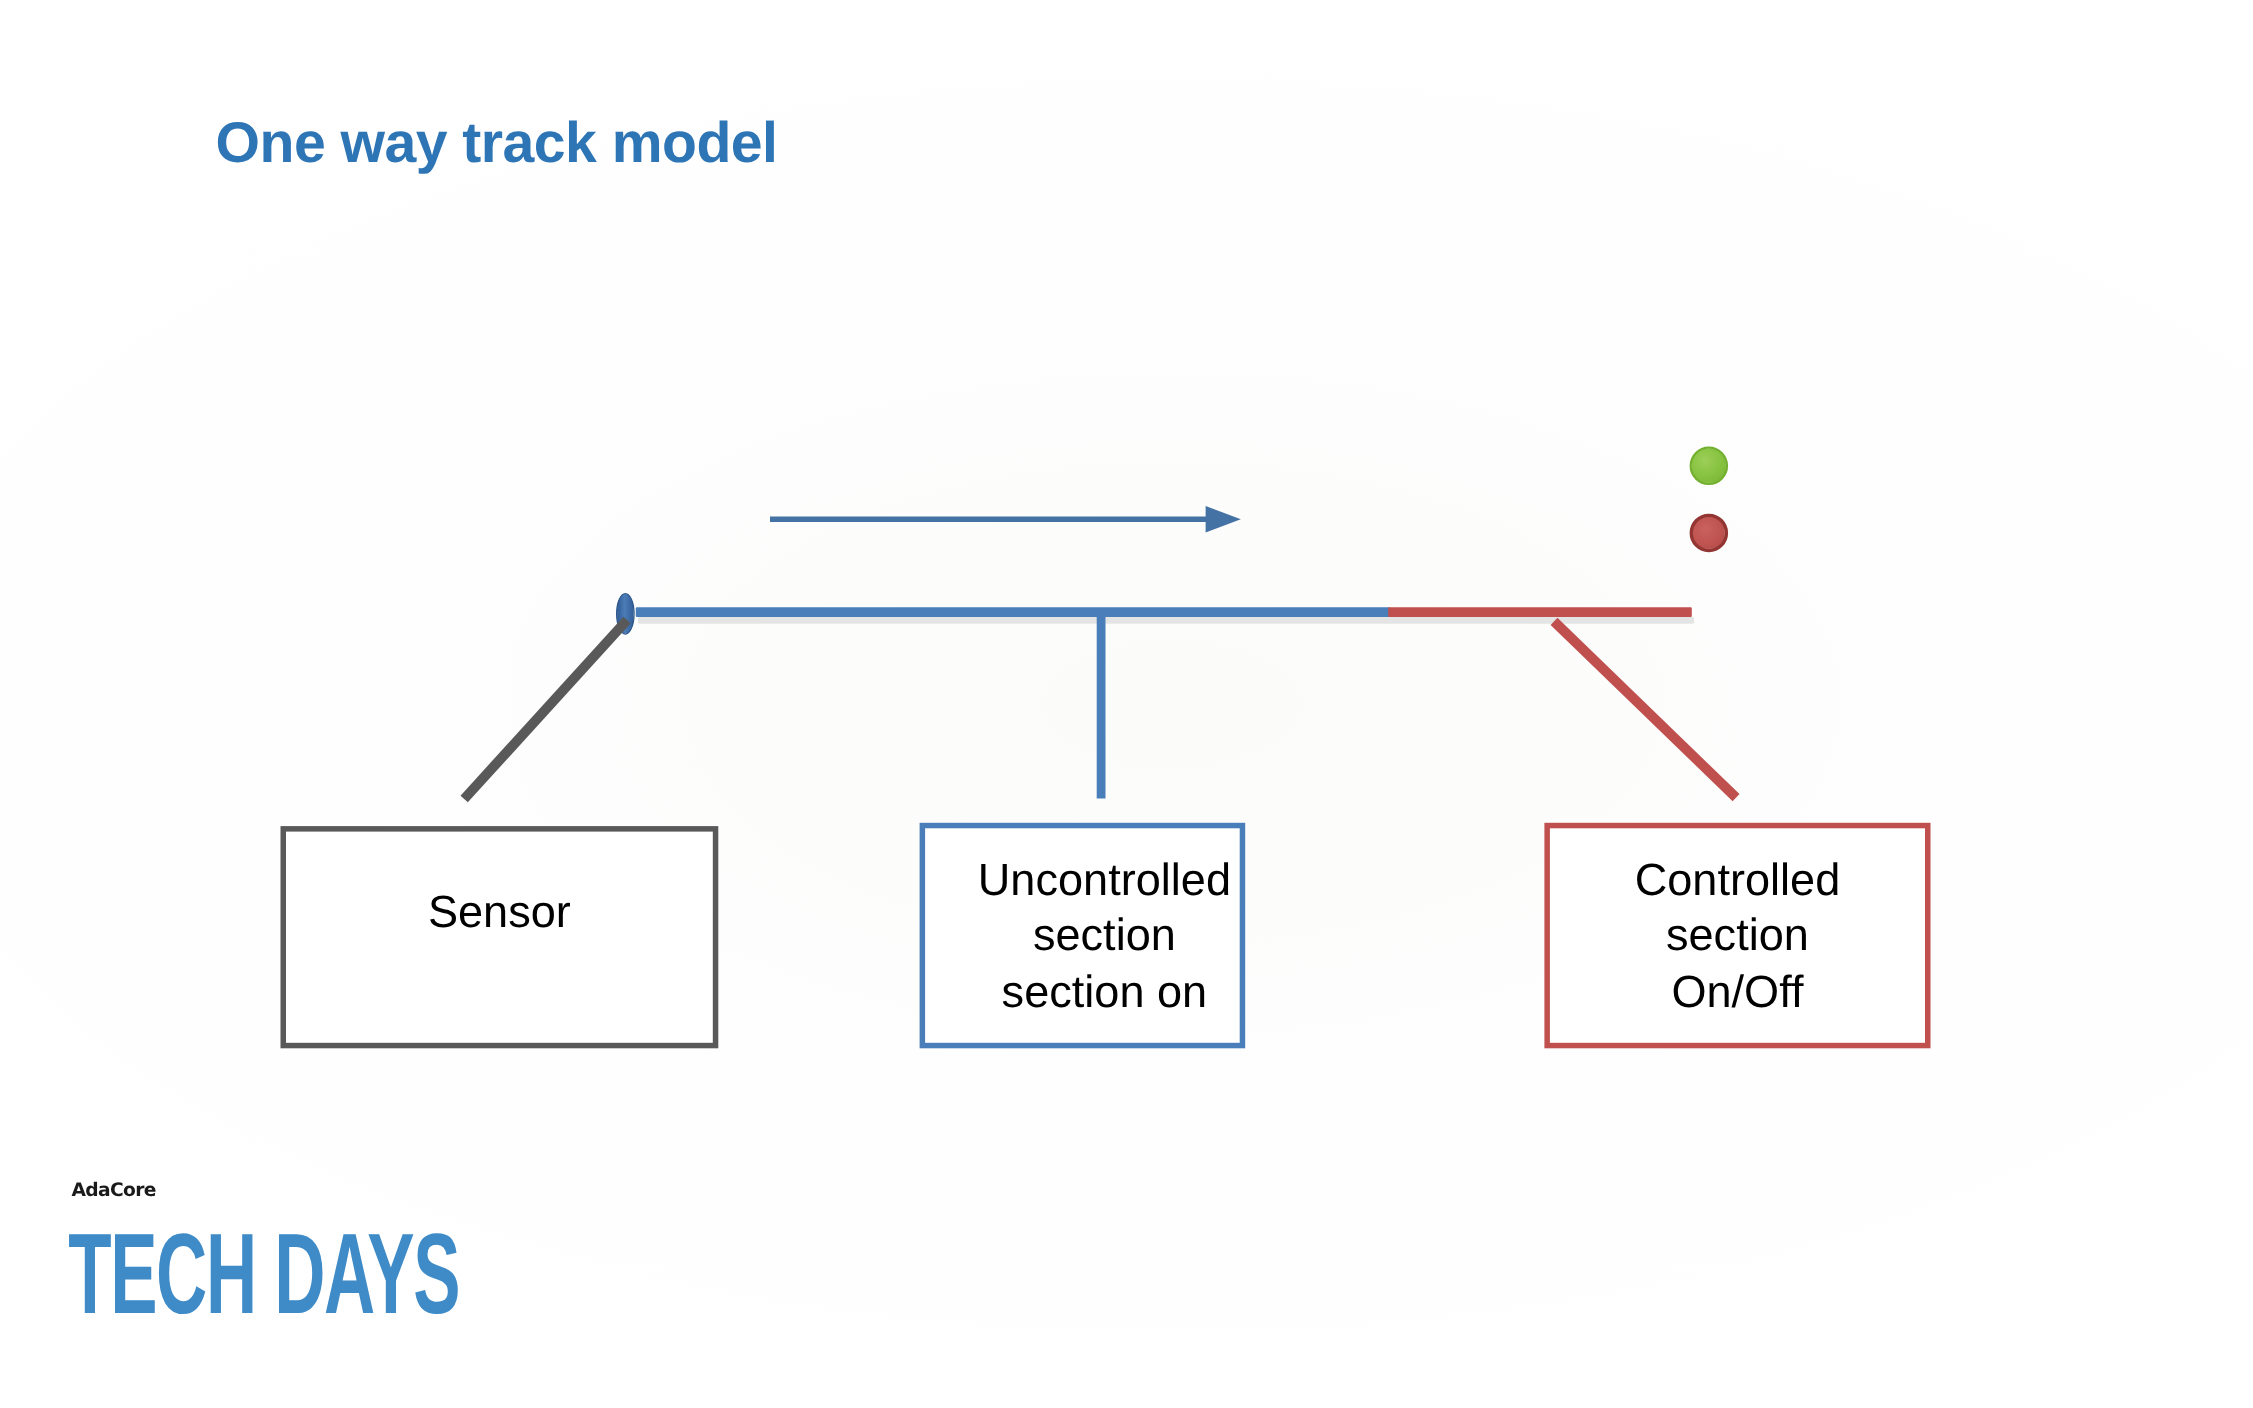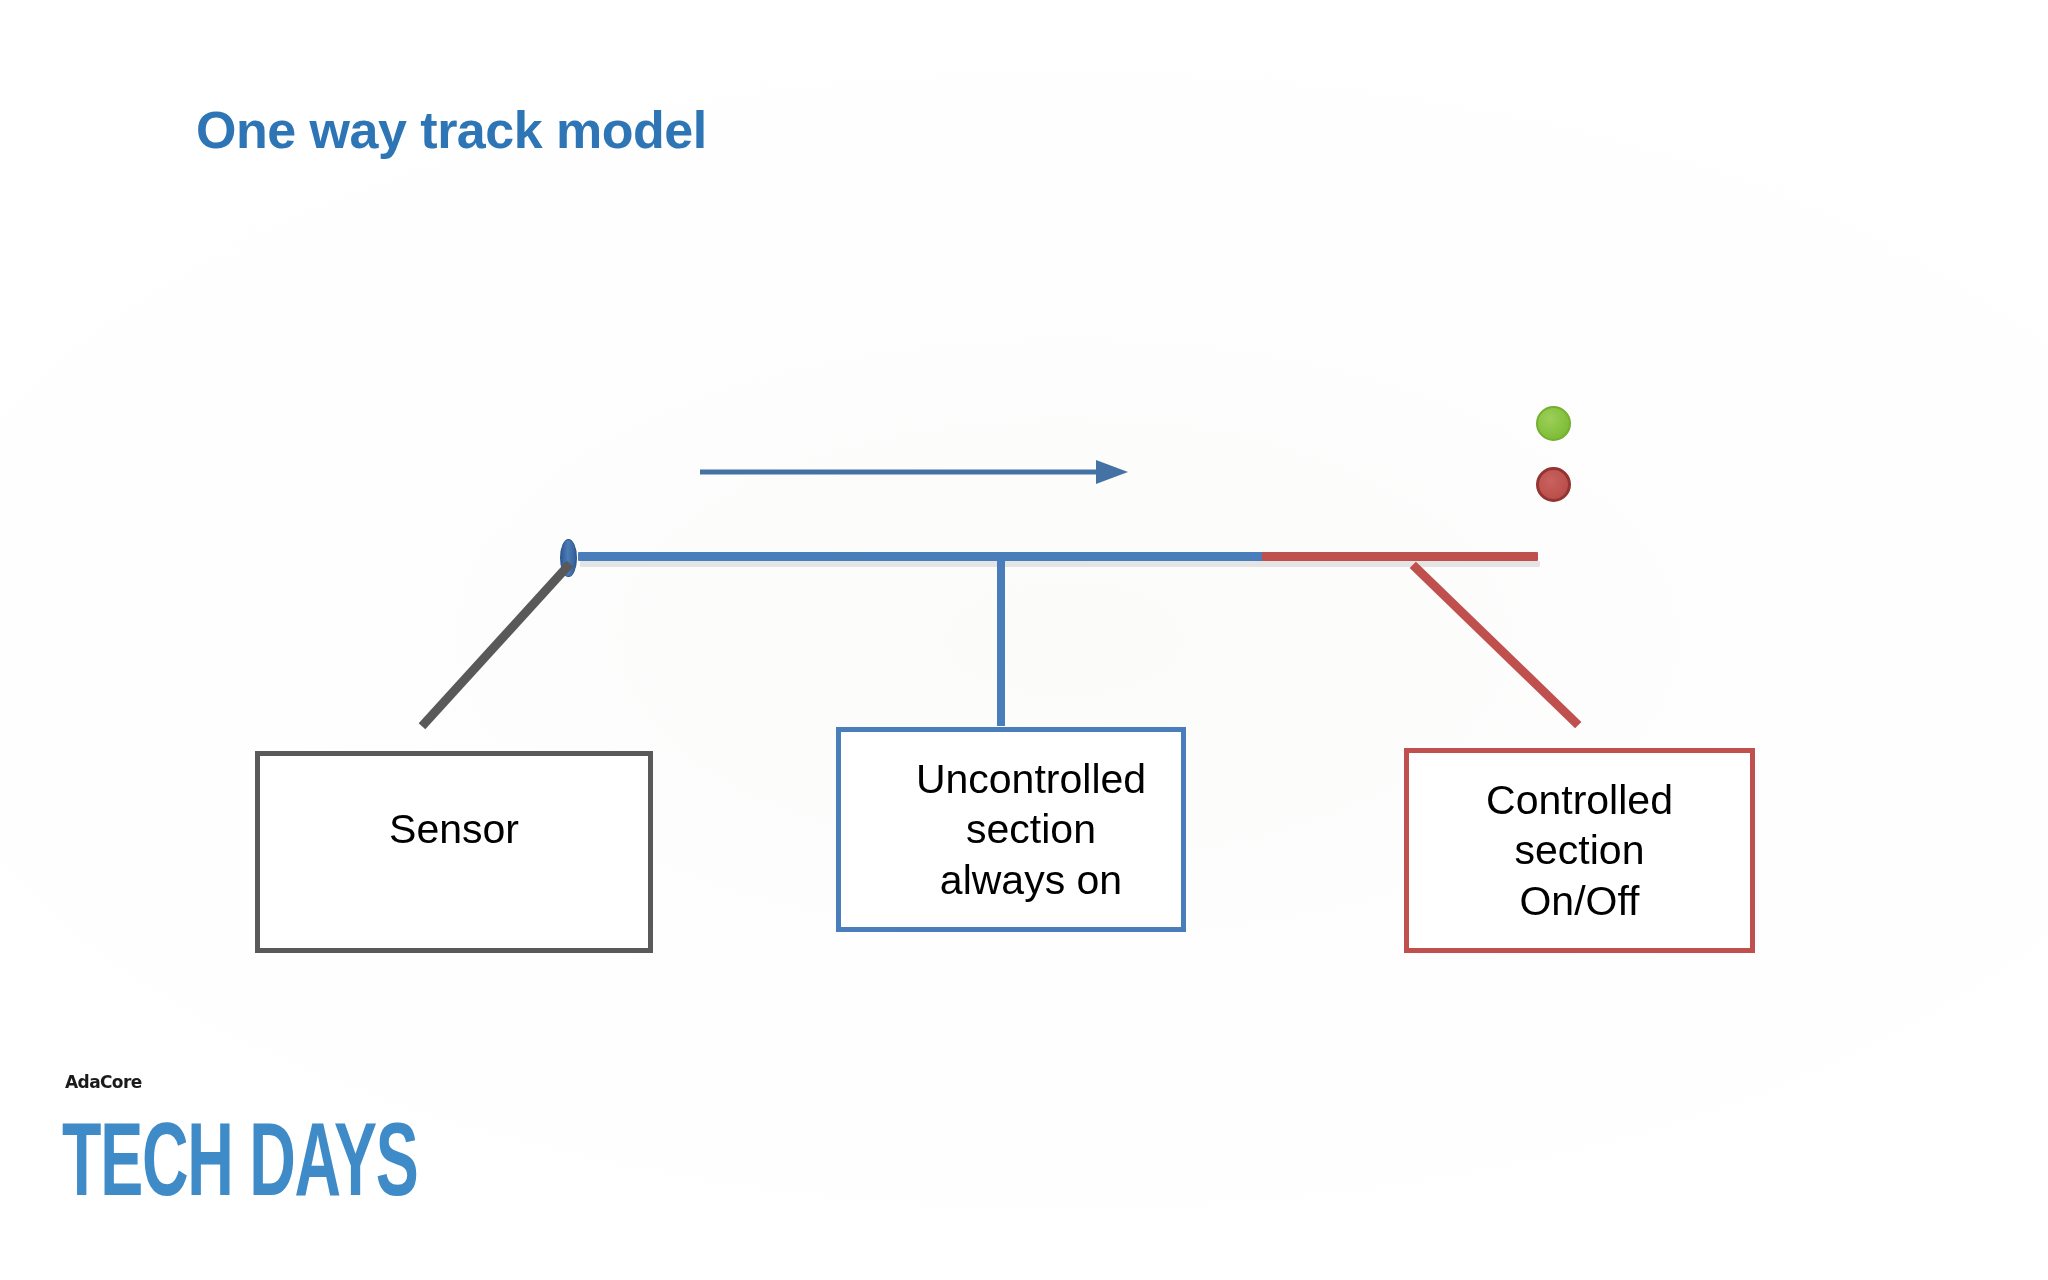--- a/index.html
+++ b/index.html
@@ -112,22 +112,22 @@
     line-height: 1.22;
   }
   #box-sensor {
     left: 255px; top: 751px;
     width: 398px; height: 202px;
     border: 5px solid #595959;
     align-items: flex-start;
     padding-top: 48px;
   }
   #box-uncontrolled {
-    left: 836px; top: 727px;
-    width: 350px; height: 205px;
+    left: 836px; top: 748px;
+    width: 296px; height: 205px;
     border: 5px solid #4A7EBB;
     padding-left: 40px;
   }
   #box-controlled {
     left: 1404px; top: 748px;
     width: 351px; height: 205px;
     border: 5px solid #C0504D;
   }
   .box-lines { display: block; }
 
@@ -202,21 +202,21 @@
   <div class="box" id="box-sensor">
     <div class="box-lines">
       <div>Sensor</div>
     </div>
   </div>
 
   <div class="box" id="box-uncontrolled">
     <div class="box-lines">
       <div>Uncontrolled</div>
       <div>section</div>
-      <div>always on</div>
+      <div>section on</div>
     </div>
   </div>
 
   <div class="box" id="box-controlled">
     <div class="box-lines">
       <div>Controlled</div>
       <div>section</div>
       <div>On/Off</div>
     </div>
   </div>

